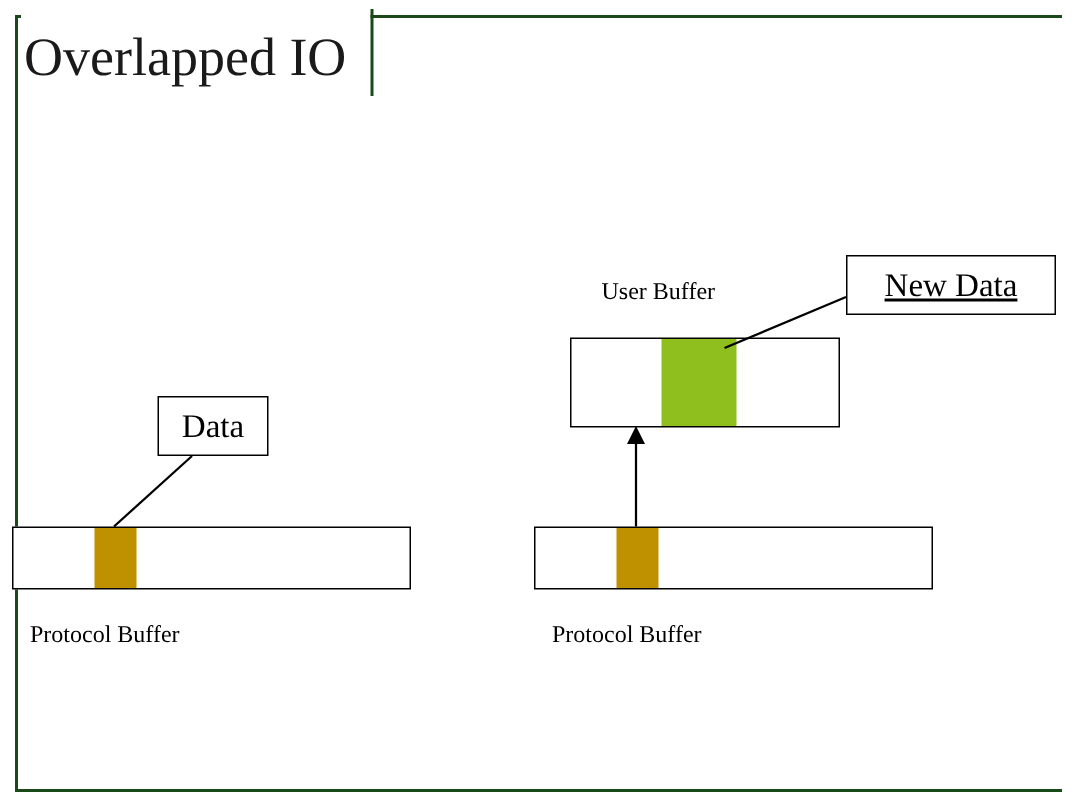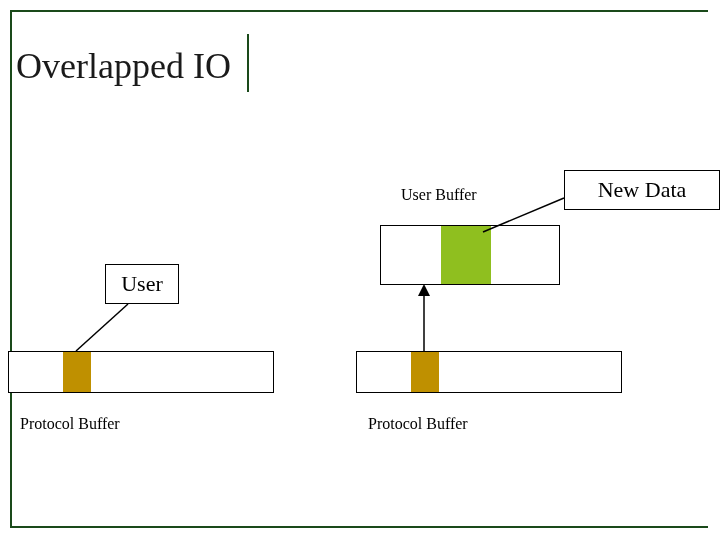--- a/index.html
+++ b/index.html
@@ -33,21 +33,20 @@
     position: absolute;
     left: 14px;
     top: 0;
     height: 70px;
     display: flex;
     align-items: center;
     background: #ffffff;
     padding-right: 10px;
     padding-top: 6px;
     z-index: 2;
-    margin-top: 28px;
   }
   .title-marker {
     position: absolute;
     right: -2px;
     top: 6px;
     bottom: 6px;
     width: 2px;
     background: #1a4a1a;
   }
   .title {
@@ -99,30 +98,30 @@
 
 <div class="frame"></div>
 
 <div class="title-wrap">
   <span class="title">Overlapped IO</span>
   <span class="title-marker"></span>
 </div>
 
 <div class="bare-label" style="left:401px; top:186px;">User Buffer</div>
 
-<div class="box" style="left:564px; top:170px; width:156px; height:40px;">
+<div class="box" style="left:564px; top:170px; width:140px; height:40px;text-decoration:underline;">
   <span>New Data</span>
 </div>
 
 <div class="buffer" style="left:380px; top:225px; width:180px; height:60px;">
   <div class="fill fill-green" style="left:60px; width:50px;"></div>
 </div>
 
 <div class="box" style="left:105px; top:264px; width:74px; height:40px;">
-  <span>User</span>
+  <span>Data</span>
 </div>
 
 <div class="buffer" style="left:8px; top:351px; width:266px; height:42px;">
   <div class="fill fill-olive" style="left:54px; width:28px;"></div>
 </div>
 
 <div class="buffer" style="left:356px; top:351px; width:266px; height:42px;">
   <div class="fill fill-olive" style="left:54px; width:28px;"></div>
 </div>
 

